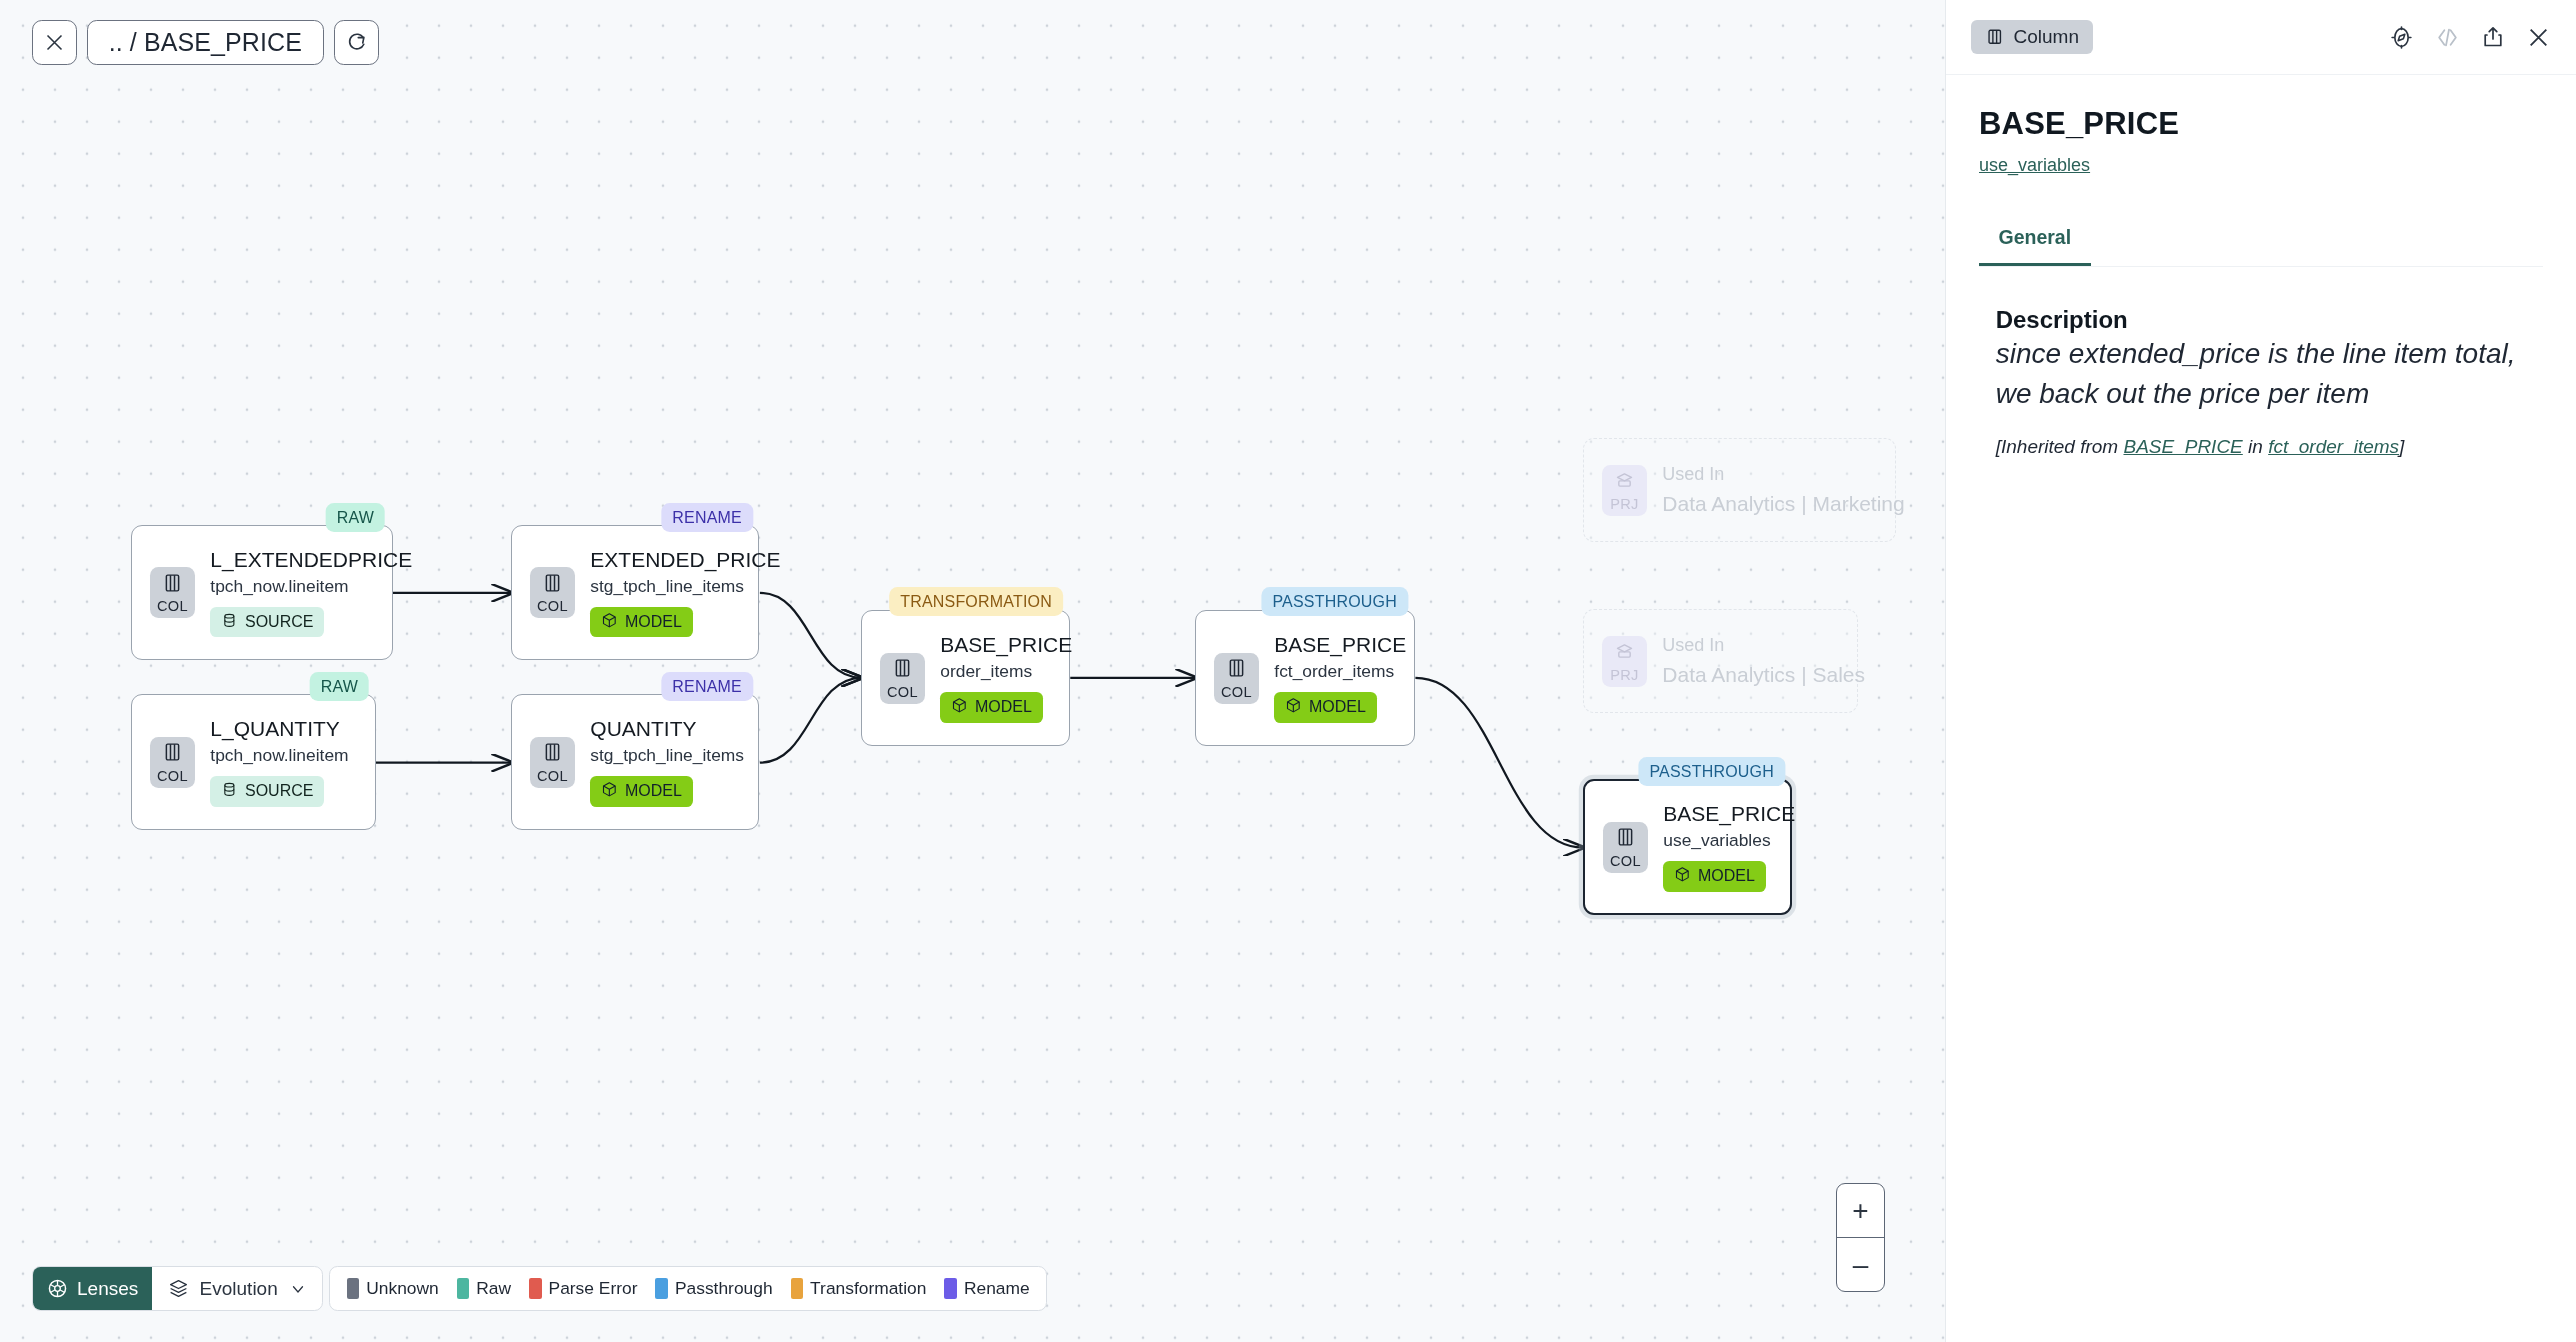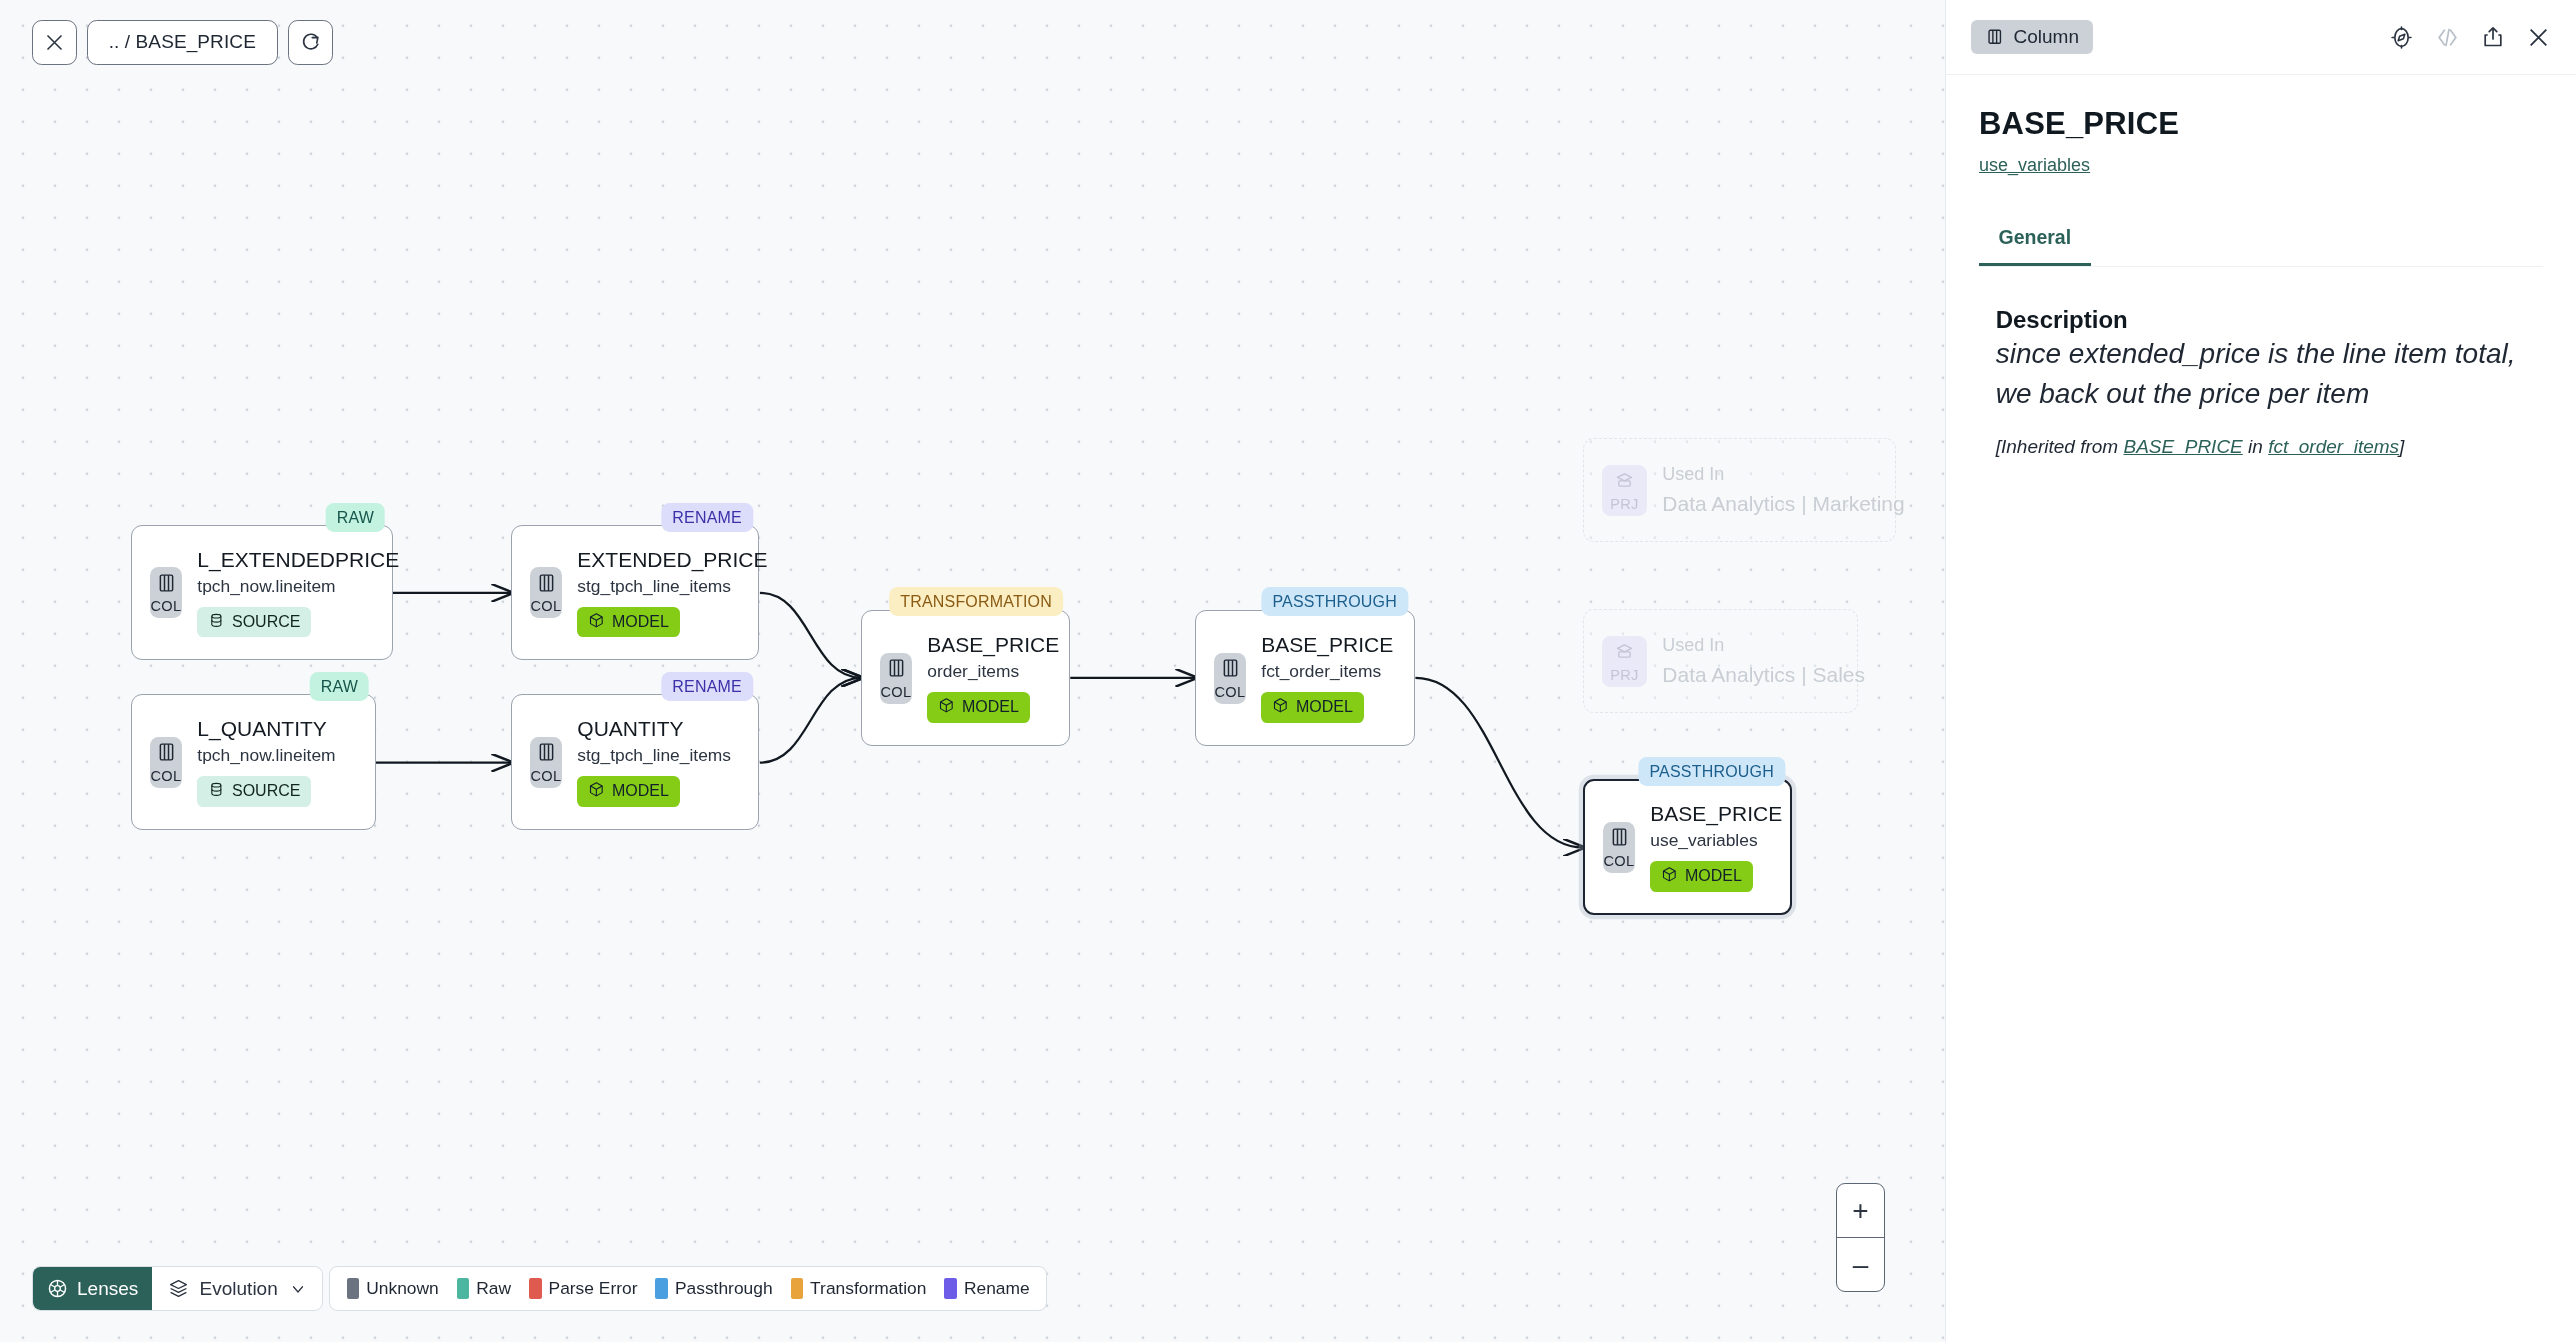--- a/index.html
+++ b/index.html
@@ -23,31 +23,31 @@
   }
 
   
   #topbar { position: absolute; left: 32px; top: 19.5px; display: flex; align-items: center; gap: 9.7px; z-index: 40; }
   .tb-btn {
     background: #ffffff; border: 1.4px solid #6b7280; border-radius: 9.7px;
     height: 45px; display: flex; align-items: center; justify-content: center;
     color: #2b3440; cursor: pointer;
   }
   .tb-square { width: 45px; }
-  .tb-crumb { padding: 0 21px; font-size: 19px; color: #1f2733; letter-spacing: 0.1px; }
+  .tb-crumb { padding: 0 21px; font-size: 25px; color: #1f2733; letter-spacing: 0.1px; }
 
   
   .node {
     position: absolute; background: #ffffff; border: 1.4px solid #9aa3ae;
     border-radius: 11px; display: flex; align-items: center; z-index: 20;
   }
   .node.selected { border: 2.8px solid #1b2430; box-shadow: 0 0 0 4.2px rgba(160,172,186,.30); }
   .node-inner { display: flex; align-items: center; gap: 15.3px; padding: 0 18px; width: 100%; }
   .coltag {
-    width: 32px; height: 51px; background: #ccd1d8; border-radius: 8.4px;
+    width: 45px; height: 51px; background: #ccd1d8; border-radius: 8.4px;
     display: flex; flex-direction: column; align-items: center; justify-content: center;
     gap: 1.4px; flex: 0 0 auto; color: #1f2733;
   }
   .coltag .lbl { font-size: 14.6px; letter-spacing: 0.3px; }
   .node-body { display: flex; flex-direction: column; gap: 4.2px; }
   .node-title { font-size: 21px; color: #141a21; white-space: nowrap; }
   .node-sub { font-size: 17.4px; color: #2b3440; white-space: nowrap; }
   .pill {
     align-self: flex-start; margin-top: 5.6px; display: inline-flex; align-items: center; gap: 7px;
     padding: 4.9px 11px; border-radius: 6.3px; font-size: 16px; white-space: nowrap;

